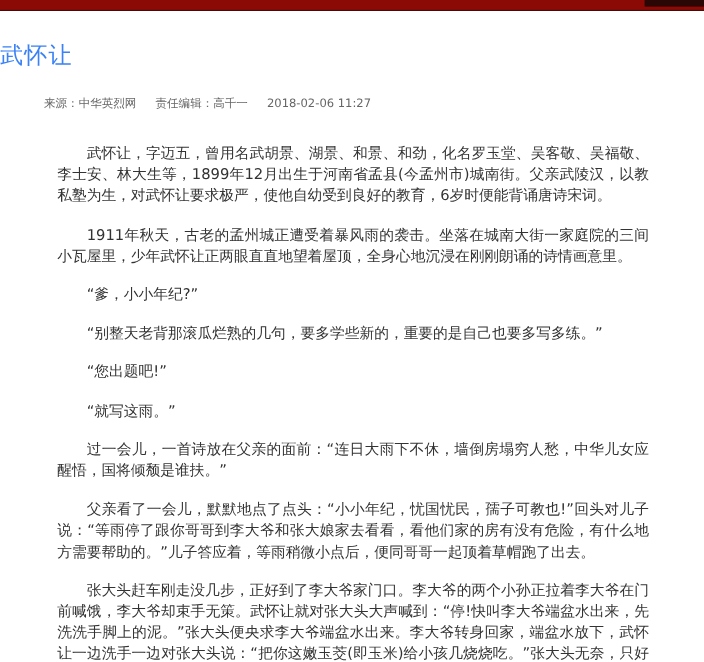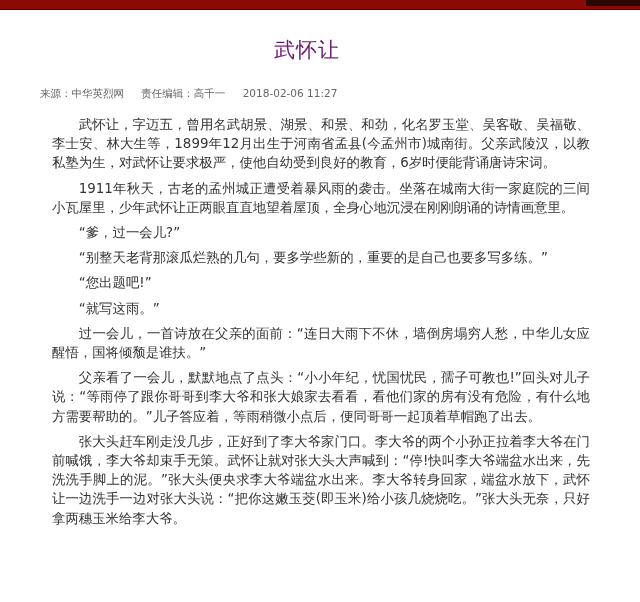--- a/index.html
+++ b/index.html
@@ -13,53 +13,52 @@
       position: absolute; left: 0; top: 0; width: 640px; height: 9px;
       background: #8b0a05;
       border-bottom: 1px solid #4a0a08;
     }
     .topbar-corner {
       position: absolute; right: 0; top: 0; width: 54px; height: 6px;
       background: #2a0605;
     }
     .title {
       position: absolute; left: 0; top: 36px; width: 614px;
-      text-align: center;
-      font-size: 21px; color: #701a75; letter-spacing: 1px;
+      font-size: 21px; color: #3b82f6; letter-spacing: 1px;
       margin: 0; font-weight: normal;
     }
     .meta {
       position: absolute; left: 40px; top: 87px;
       font-size: 10.5px; color: #666666; white-space: nowrap;
     }
     .meta span { margin-right: 14px; }
     .article {
       position: absolute; left: 52px; top: 115px; width: 538px;
       font-size: 13.4px; line-height: 19.2px; color: #333333;
     }
-    .article p { margin: 0 0 6px 0; text-indent: 2em; text-align: justify; }
+    .article p { margin: 16px 0 6px 0; text-indent: 2em; text-align: justify; }
   </style>
 </head>
 <body>
 
 <div class="topbar">
   <div class="topbar-corner"></div>
 </div>
 
 <h1 class="title">武怀让</h1>
 
 <div class="meta">
   <span>来源：中华英烈网</span>
   <span>责任编辑：高千一</span>
   <span>2018-02-06 11:27</span>
 </div>
 
 <div class="article">
   <p>武怀让，字迈五，曾用名武胡景、湖景、和景、和劲，化名罗玉堂、吴客敬、吴福敬、李士安、林大生等，1899年12月出生于河南省孟县(今孟州市)城南街。父亲武陵汉，以教私塾为生，对武怀让要求极严，使他自幼受到良好的教育，6岁时便能背诵唐诗宋词。</p>
   <p>1911年秋天，古老的孟州城正遭受着暴风雨的袭击。坐落在城南大街一家庭院的三间小瓦屋里，少年武怀让正两眼直直地望着屋顶，全身心地沉浸在刚刚朗诵的诗情画意里。</p>
-  <p>“爹，过一会儿?”</p>
+  <p>“爹，小小年纪?”</p>
   <p>“别整天老背那滚瓜烂熟的几句，要多学些新的，重要的是自己也要多写多练。”</p>
   <p>“您出题吧!”</p>
   <p>“就写这雨。”</p>
   <p>过一会儿，一首诗放在父亲的面前：“连日大雨下不休，墙倒房塌穷人愁，中华儿女应醒悟，国将倾颓是谁扶。”</p>
   <p>父亲看了一会儿，默默地点了点头：“小小年纪，忧国忧民，孺子可教也!”回头对儿子说：“等雨停了跟你哥哥到李大爷和张大娘家去看看，看他们家的房有没有危险，有什么地方需要帮助的。”儿子答应着，等雨稍微小点后，便同哥哥一起顶着草帽跑了出去。</p>
   <p>张大头赶车刚走没几步，正好到了李大爷家门口。李大爷的两个小孙正拉着李大爷在门前喊饿，李大爷却束手无策。武怀让就对张大头大声喊到：“停!快叫李大爷端盆水出来，先洗洗手脚上的泥。”张大头便央求李大爷端盆水出来。李大爷转身回家，端盆水放下，武怀让一边洗手一边对张大头说：“把你这嫩玉茭(即玉米)给小孩几烧烧吃。”张大头无奈，只好拿两穗玉米给李大爷。</p>
 </div>
 
 </body></html>

